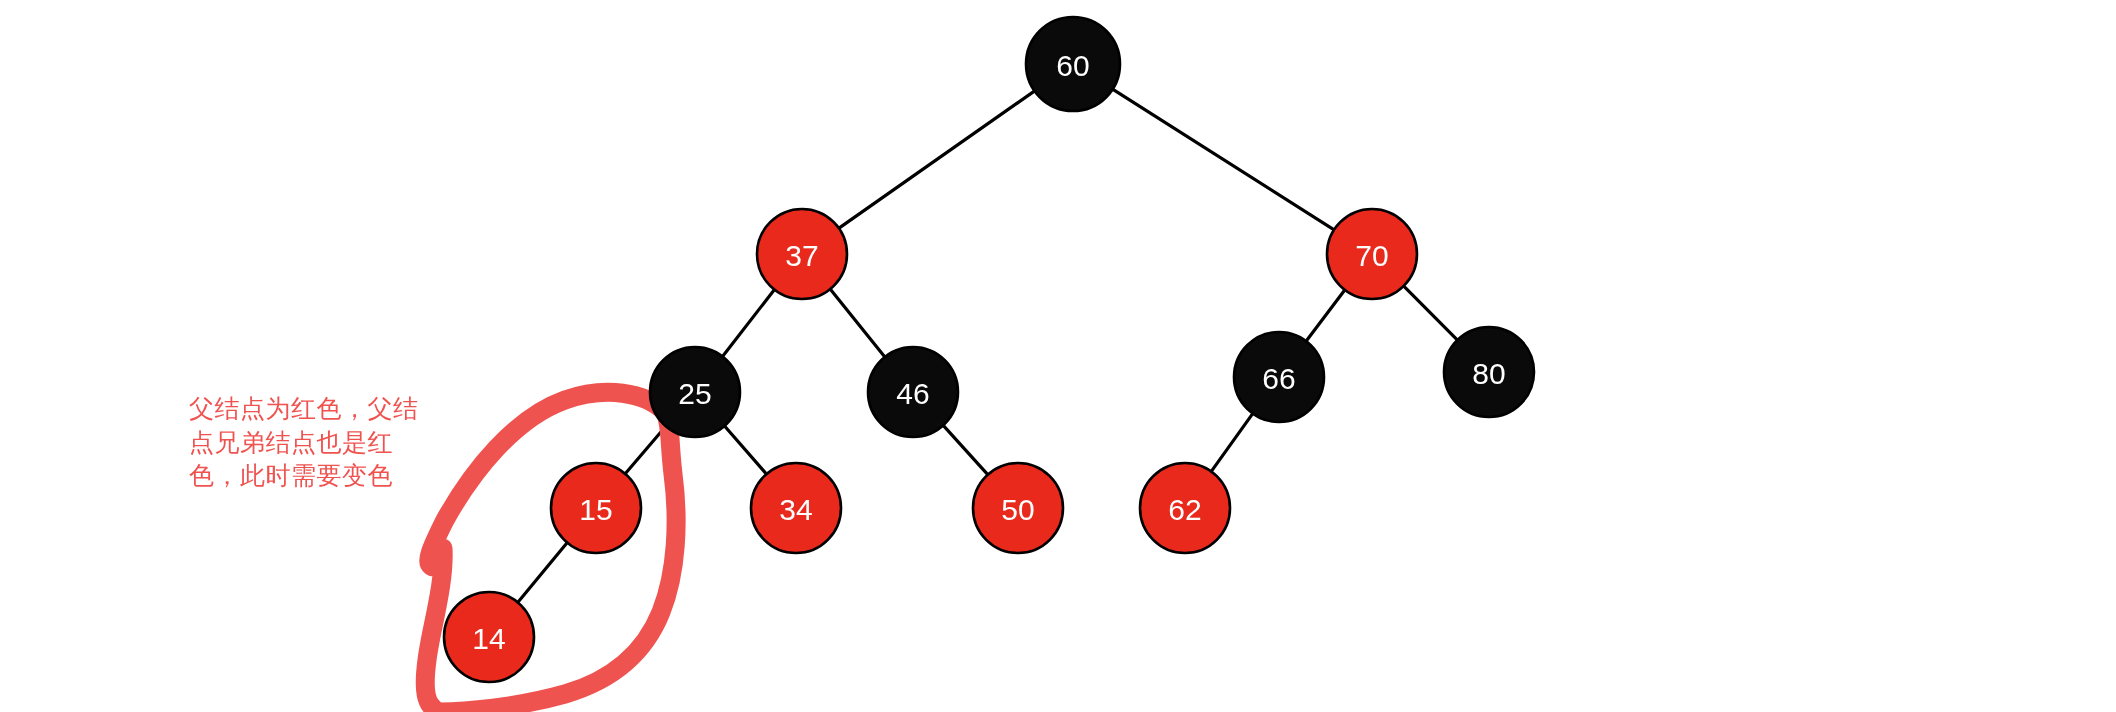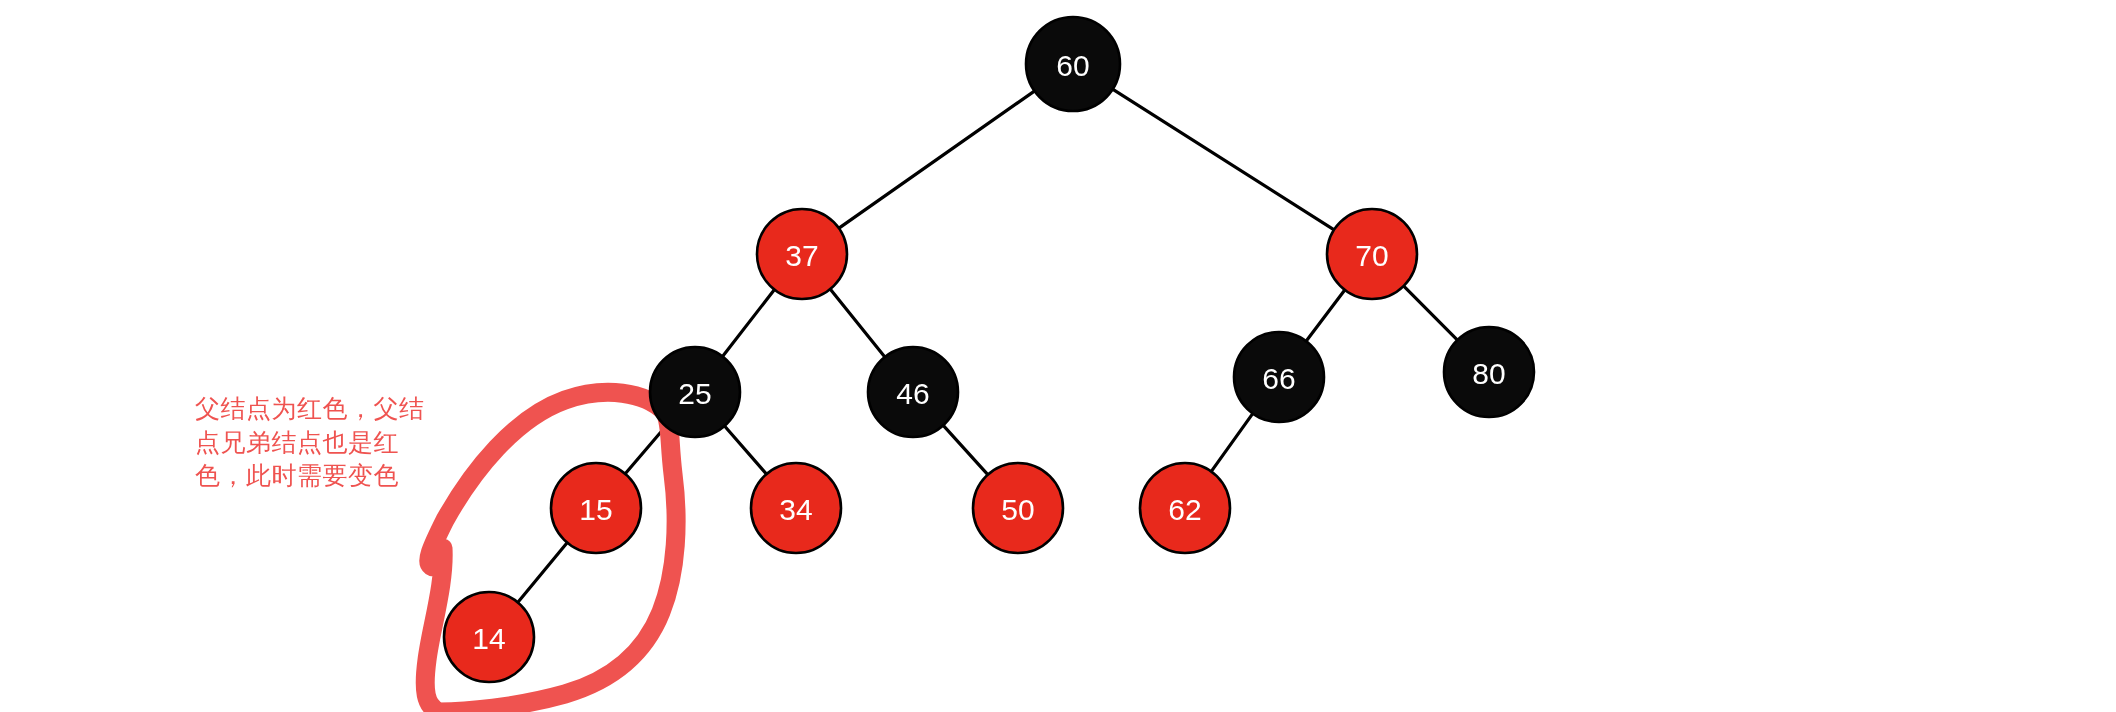--- a/index.html
+++ b/index.html
@@ -43,21 +43,21 @@
   }
   .highlight-loop {
     fill: none;
     stroke: #ef5350;
     stroke-width: 19;
     stroke-linecap: round;
     stroke-linejoin: round;
   }
   #annotation {
     position: absolute;
-    left: 150px;
+    left: 144px;
     top: 392px;
     width: 230px;
     color: #ef5350;
     font-family: "Liberation Sans", sans-serif;
     font-size: 25px;
     line-height: 1.34;
     letter-spacing: 0.5px;
     white-space: pre-wrap;
   }
 </style>

